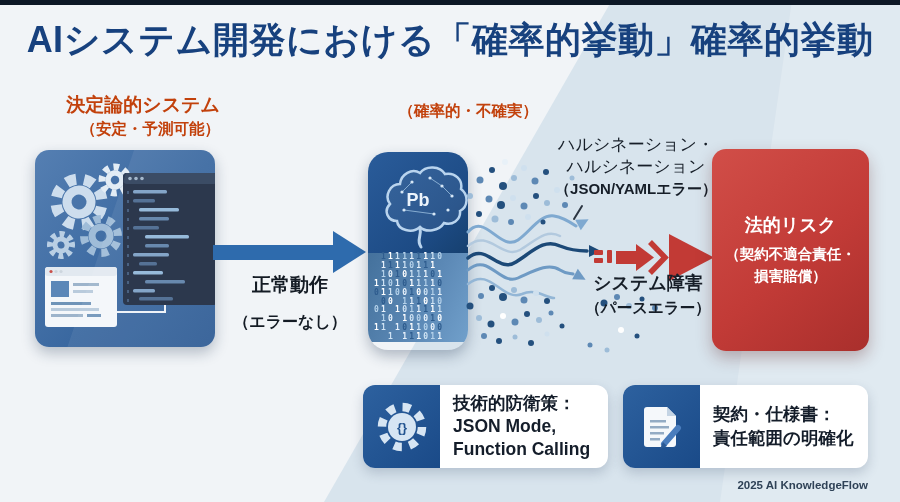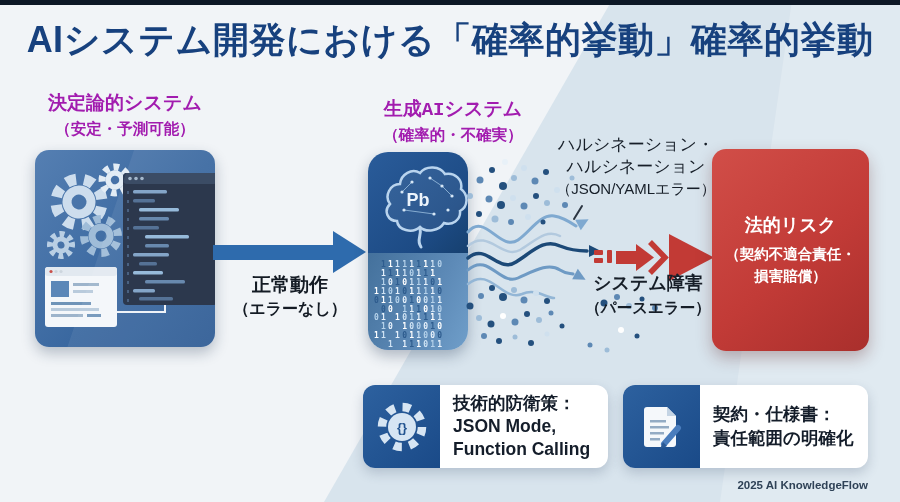--- a/index.html
+++ b/index.html
@@ -6,52 +6,52 @@
   body{font-family:"Liberation Sans","DejaVu Sans",sans-serif;}
   .stage{position:relative;width:900px;height:502px;background:#d8e4ed;overflow:hidden;}
   .stage::before{content:"";position:absolute;inset:0;background:#f1f4f7;
     clip-path:polygon(0 0,68% 0,36% 100%,0 100%);}
   .stage::after{content:"";position:absolute;inset:0;background:rgba(255,255,255,.22);
     clip-path:polygon(88% 0,100% 0,100% 100%,80% 100%);pointer-events:none;}
   .stage>*{position:absolute;z-index:2;}
   .topbar{left:0;top:0;width:900px;height:5px;background:#0d1826;}
   .title{left:0;right:0;top:16px;margin:0;text-align:center;font-size:36px;font-weight:800;
     color:#17417e;letter-spacing:.5px;}
-  .col-head{text-align:center;color:#a21caf;font-family:Liberation Mono, monospace;}
+  .col-head{text-align:right;color:#c2410c;}
   .col-head .h1{font-size:19px;font-weight:800;line-height:1.25;}
   .col-head .h2{font-size:15.5px;font-weight:700;margin-top:2px;}
   .det-head{left:30px;top:93px;width:190px;}
   .gen-head{left:368px;top:99px;width:170px;}
 
   .det-box{left:35px;top:150px;width:180px;height:197px;border-radius:14px;
     background:linear-gradient(128deg,#557fb2 0%,#3a68a0 55%,#2e5b94 100%);
     box-shadow:0 6px 14px rgba(25,45,75,.28);overflow:hidden;}
   .det-box .sheen{position:absolute;inset:0;background:rgba(255,255,255,.07);
     clip-path:polygon(55% 0,100% 0,100% 100%,18% 100%);}
 
   .arrow1{left:213px;top:228px;width:160px;height:48px;}
   .flow-label{left:215px;top:272px;width:150px;text-align:center;color:#141b24;}
   .flow-label .h1{font-size:19px;font-weight:800;}
-  .flow-label .h2{font-size:16px;font-weight:700;margin-top:1px;}
+  .flow-label .h2{font-size:16px;font-weight:700;margin-top:14px;}
 
   .gen-box{left:368px;top:152px;width:100px;height:198px;border-radius:20px;overflow:hidden;
     box-shadow:0 6px 14px rgba(25,45,75,.3);}
   .brain-sec{position:relative;width:100px;height:101px;
     background:linear-gradient(135deg,#2a5c9a 0%,#1d4b85 70%,#16406f 100%);}
-  .bin-sec{position:relative;width:88px;height:89px;padding:8px 6px;
+  .bin-sec{position:relative;width:88px;height:89px;padding:0 6px;
     background:linear-gradient(115deg,#44719c 0%,#5d8ab7 60%,#71a0cb 100%);
     font-family:"DejaVu Sans Mono","Liberation Mono",monospace;font-size:8px;line-height:8.9px;
     letter-spacing:2.2px;white-space:pre;font-weight:700;}
 
   .flow-svg{left:440px;top:140px;width:290px;height:235px;}
 
   .lab{text-align:center;color:#161e28;}
   .hall{left:555px;top:134px;width:162px;}
   .hall .l1,.hall .l2{font-size:17px;font-weight:400;line-height:1.32;}
-  .hall .l3{font-size:15px;font-weight:400;margin-top:1px;}
+  .hall .l3{font-size:15px;font-weight:700;margin-top:1px;}
   .fail{left:575px;top:271px;width:146px;}
   .fail .l1{font-size:18px;font-weight:800;}
   .fail .l2{font-size:15.5px;font-weight:700;margin-top:3px;}
 
   .risk-box{left:712px;top:149px;width:157px;height:202px;border-radius:14px;color:#fff;
     background:linear-gradient(140deg,#d14e48 0%,#c23b37 55%,#a92f2c 100%);
     box-shadow:0 7px 16px rgba(90,25,25,.3);display:flex;flex-direction:column;
     align-items:center;justify-content:center;text-align:center;}
   .risk-title{font-size:18px;font-weight:800;margin-bottom:7px;}
   .risk-sub{font-size:14.5px;font-weight:700;line-height:1.45;}
@@ -165,21 +165,20 @@
   <svg class="arrow1" viewBox="0 0 160 48">
     <rect x="0" y="17" width="122" height="15" fill="#2e6bad"></rect>
     <polygon points="120,3 120,45 153,24" fill="#2e6bad"></polygon>
   </svg>
   <div class="flow-label">
     <div class="h1">正常動作</div>
     <div class="h2">（エラーなし）</div>
   </div>
 
   <div class="col-head gen-head">
-    <div class="h1">生成AIシステム</div>
     <div class="h2">（確率的・不確実）</div>
   </div>
 
   <div class="gen-box">
     <div class="brain-sec">
       <svg width="100" height="101" viewBox="0 0 100 101">
         <path d="M22,52 C16,44 22,32 32,32 C33,22 44,16 52,21 C58,13 72,14 77,22 C87,20 95,28 93,37
                  C101,43 100,55 92,59 C93,68 84,74 76,71 C71,79 58,81 52,75 C44,82 30,78 29,69
                  C20,69 15,59 22,52 Z" fill="rgba(255,255,255,0.07)" stroke="#b9d4ee" stroke-width="2.5"></path>
         <path d="M52,76 C54,84 48,88 53,95" fill="none" stroke="#b9d4ee" stroke-width="3" stroke-linecap="round"></path>

